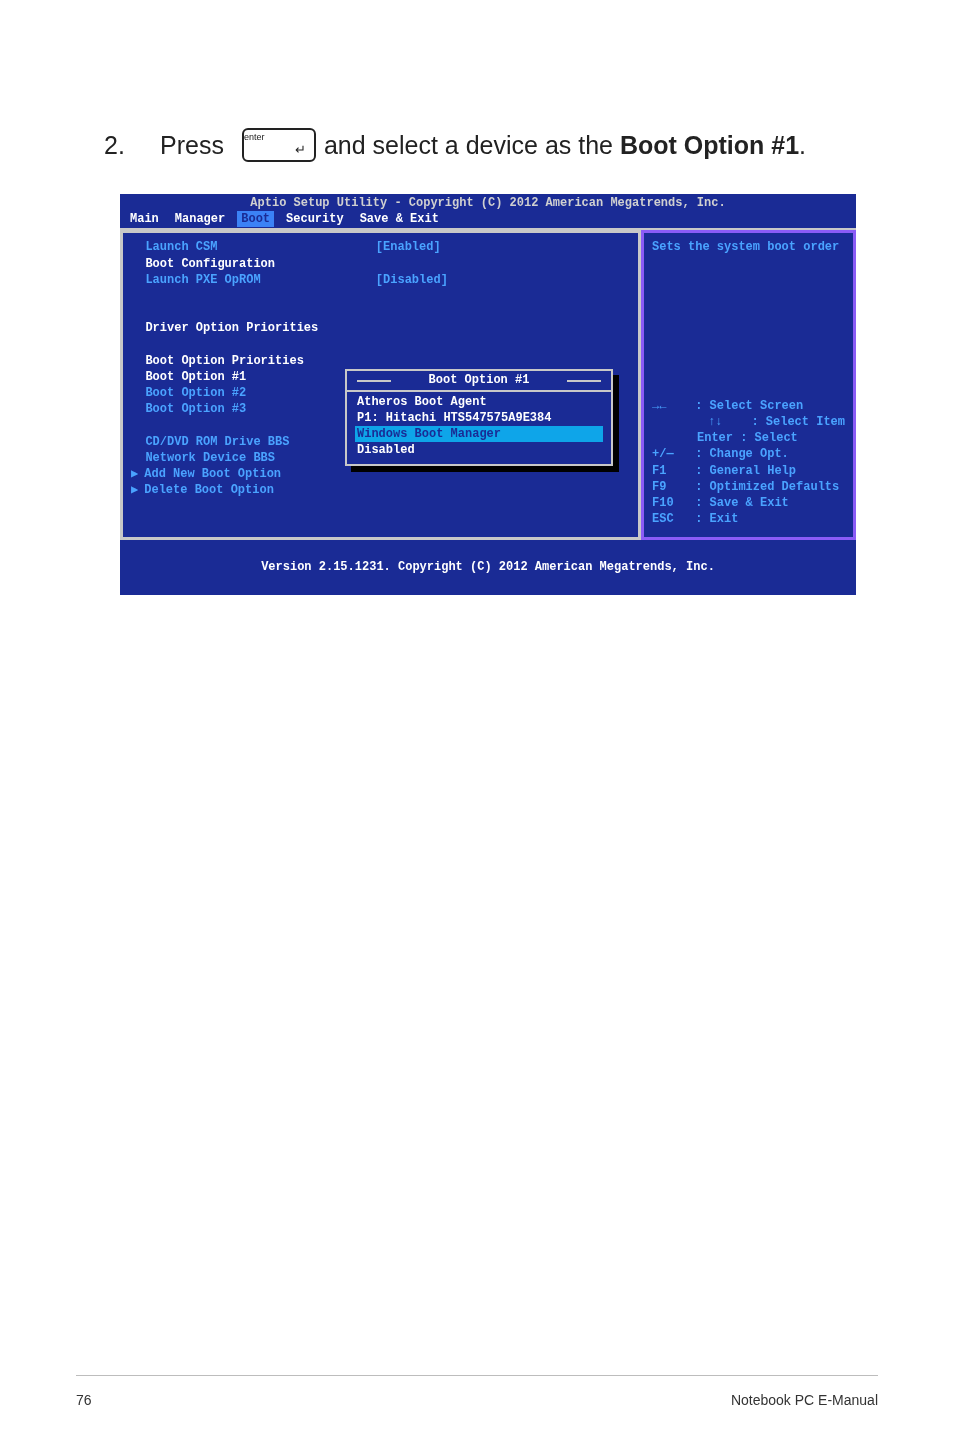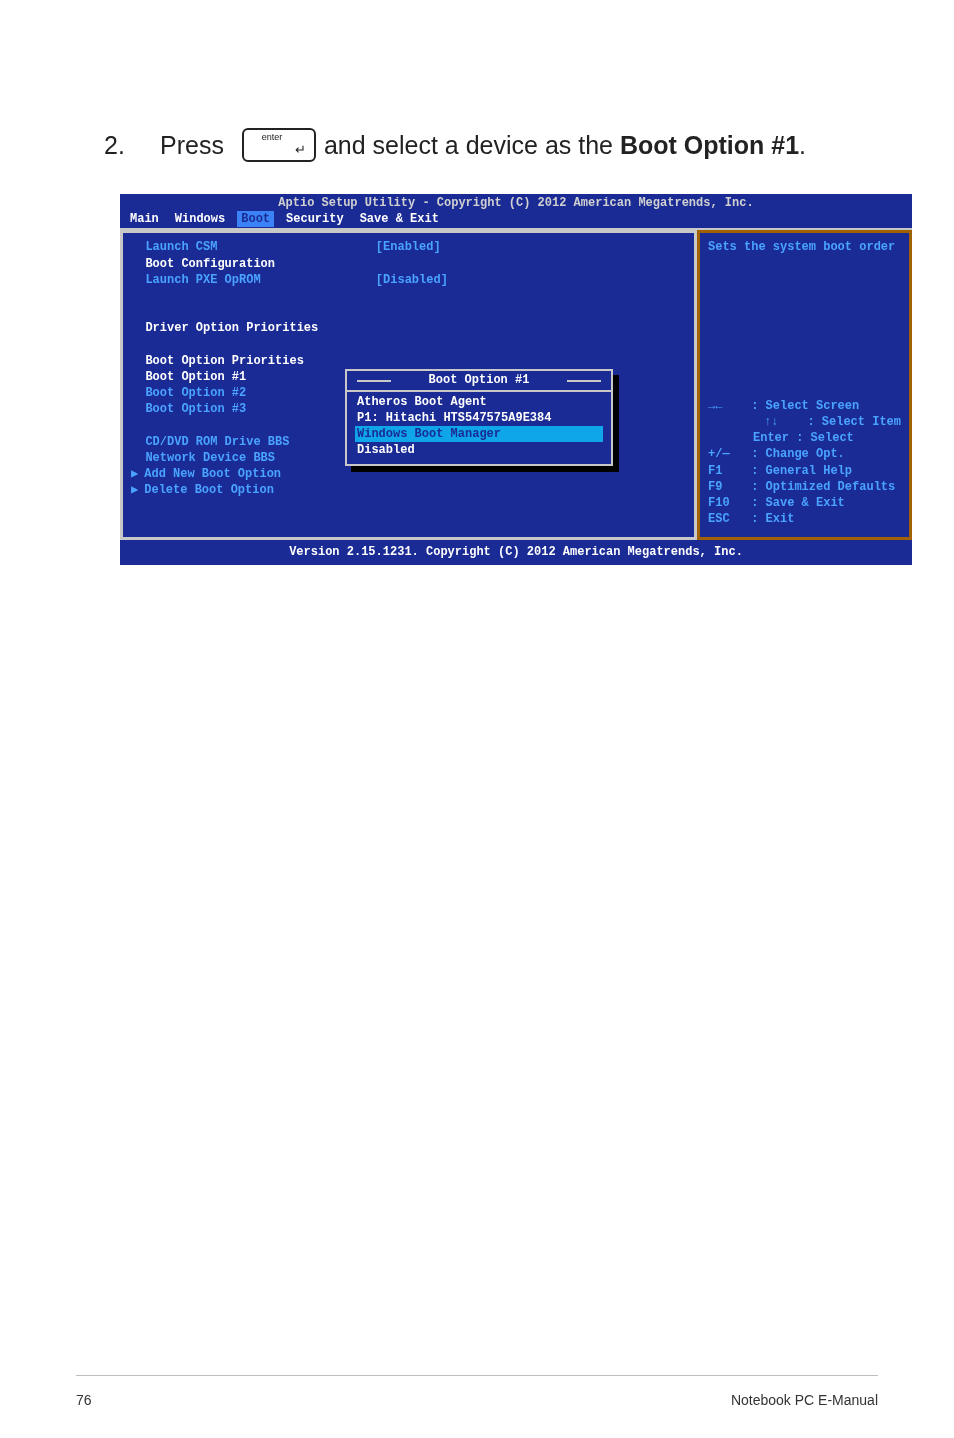--- a/index.html
+++ b/index.html
@@ -32,21 +32,21 @@
   .instruction .num {
     display: inline-block;
     width: 56px;
   }
   .instruction .labeltxt {
     margin-right: 14px;
   }
   .enter-key {
     display: inline-flex;
     align-items: flex-start;
-    justify-content: center;
+    justify-content: flex-start;
     width: 74px;
     height: 34px;
     border: 2px solid #222;
     border-radius: 6px;
     margin: 0 4px;
     position: relative;
     vertical-align: middle;
     box-sizing: border-box;
     padding-top: 3px;
     padding-right: 14px;
@@ -64,21 +64,21 @@
     line-height: 1;
   }
   .instruction .rest { margin-left: 4px; }
   .instruction .bold { font-weight: 700; }
 
   
   .bios-wrap {
     position: absolute;
     top: 194px;
     left: 120px;
-    width: 792px;
+    width: 736px;
     font-family: "Courier New", monospace;
     font-size: 12px;
     font-weight: bold;
     line-height: 1.35;
   }
   .bios-topbar {
     background: #1a2b95;
     color: #d0d0d0;
     padding: 1px 6px 0 6px;
     text-align: center;
@@ -111,21 +111,21 @@
     padding: 6px 8px 10px 8px;
     border: 3px solid #c8c8c8;
     border-right-width: 3px;
     min-height: 310px;
     box-sizing: border-box;
   }
   .bios-right {
     width: 215px;
     background: #1a2b95;
     color: #4aa3ff;
-    border: 3px solid #a16207;
+    border: 3px solid #8b5cf6;
     border-left-width: 3px;
     padding: 6px 8px 10px 8px;
     min-height: 310px;
     box-sizing: border-box;
     display: flex;
     flex-direction: column;
     justify-content: space-between;
   }
   .bios-row { white-space: pre; }
   .bios-row.white { color: #ffffff; }
@@ -162,21 +162,21 @@
   .popup-title::before { left: 10px; }
   .popup-title::after  { right: 10px; }
   .popup-body { padding: 2px 8px 6px 8px; color:#fff; }
   .popup-item { padding: 0 2px; }
   .popup-item.selected { background: #0ea5e9; color: #1a2b95; }
 
   .bios-footer {
     background: #1a2b95;
     color: #fff;
     text-align: center;
-    padding: 4px 4px;
+    padding: 19px 4px;
     border-top: 0;
   }
 
   .help-top { color:#4aa3ff; }
   .help-keys { color:#4aa3ff; }
 
   
   .footer-line {
     position: absolute;
     left: 76px;
@@ -207,21 +207,21 @@
       <span class="enter-label">enter</span>
       <span class="enter-arrow">↵</span>
     </span>
     <span class="rest">
       <span> and select a device as the </span><span class="bold">Boot Option #1</span><span>.</span>
     </span>
   </div>
 
   <div class="bios-wrap">
     <div class="bios-topbar">Aptio Setup Utility - Copyright (C) 2012 American Megatrends, Inc.</div>
-    <div class="bios-menu" id="bios-menu"><span>Main</span><span>Windows</span><span class="active">Boot</span><span>Security</span><span>Save &amp; Exit</span></div>
+    <div class="bios-menu" id="bios-menu"><span>Main</span><span>Manager</span><span class="active">Boot</span><span>Security</span><span>Save &amp; Exit</span></div>
 
     <div class="bios-body">
       <div class="bios-left" id="bios-left">
 
         <div class="bios-row blue">  Launch CSM                      [Enabled]</div>
           <div class="bios-row white">  Boot Configuration</div>
           <div class="bios-row blue">  Launch PXE OpROM                [Disabled]</div>
           <div class="bios-row white"> </div>
           <div class="bios-row white"> </div>
           <div class="bios-row white">  Driver Option Priorities</div>

